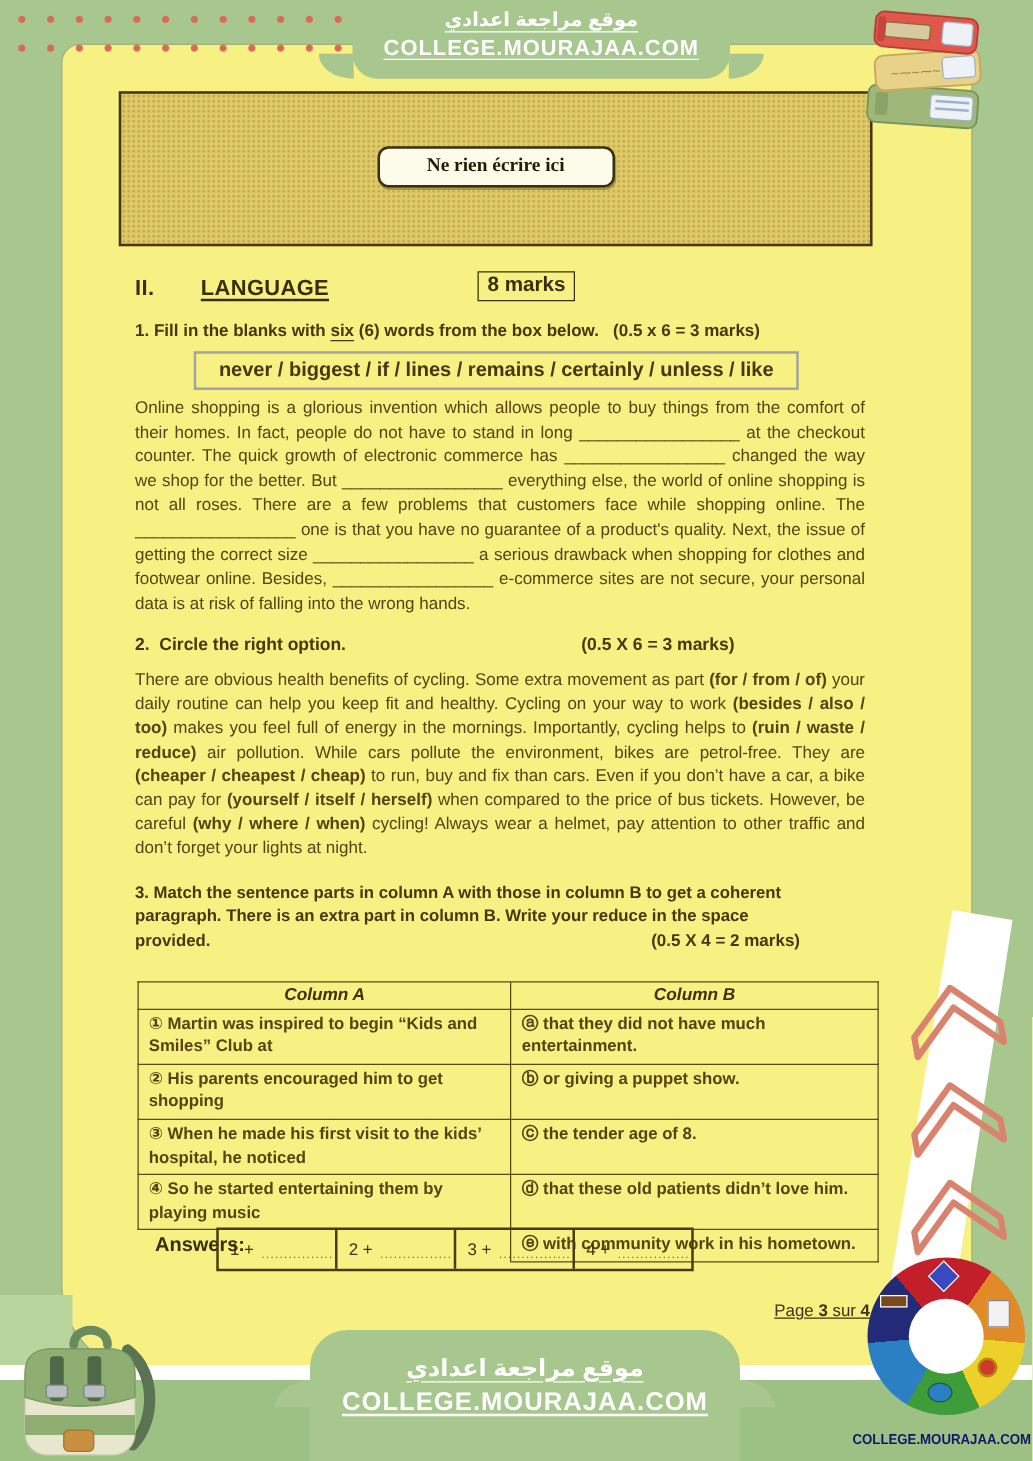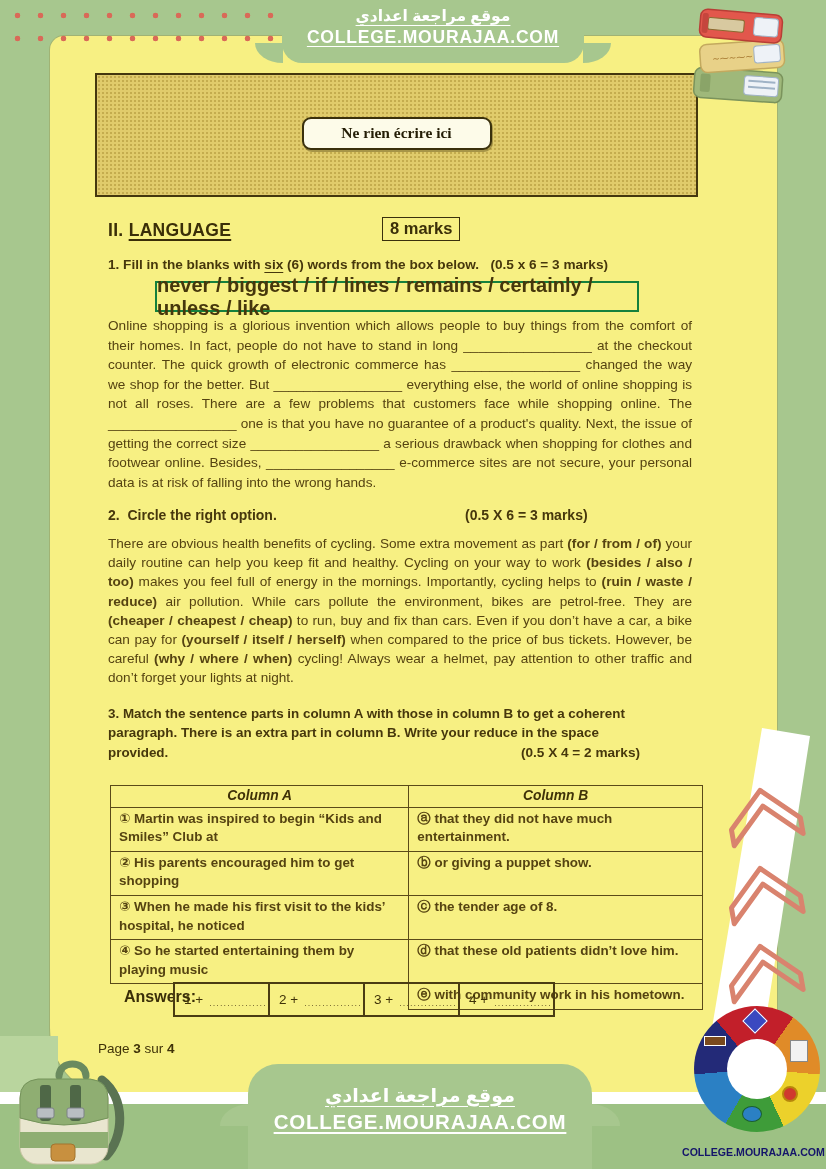--- a/index.html
+++ b/index.html
@@ -32,29 +32,29 @@
   .nowrite{position:absolute;left:45px;top:37px;width:599px;height:120px;background:#e0cb6b;
            border:2.5px solid #44370e;
            background-image:radial-gradient(#c4ac4e 1px,rgba(0,0,0,0) 1.3px);background-size:4px 4px;}
   .nowrite-inner{margin:42px auto 0;width:186px;background:#fdfbe9;border:2px solid #3a300c;border-radius:9px;
            text-align:center;padding:5px 0 6px;font-family:"Liberation Serif","DejaVu Serif",serif;
            font-weight:bold;font-size:15.5px;color:#241d06;box-shadow:1px 2px 0 rgba(60,48,10,.35);}
 
   
   .langrow{position:absolute;left:58px;top:184px;width:586px;}
   .langtitle{font-weight:bold;font-size:17.5px;color:#3a2e08;letter-spacing:.3px;}
-  .langtitle .u{text-decoration-thickness:2px;}
+  .langtitle .u{text-decoration-thickness:2px;margin-left:32px;}
   .marksbadge{position:absolute;left:274px;top:-3px;border:1.6px solid #3a300c;padding:1px 7px 2px;
            font-weight:bold;font-size:16.5px;color:#3a2e08;background:transparent;}
 
   .ex1line{position:absolute;left:58px;top:221px;width:586px;font-size:13.6px;color:#46370c;}
   .ex1line span{font-weight:bold;}
 
-  .wordbox{position:absolute;left:105px;top:245px;width:480px;height:27px;border:2px solid #15803d;
-           display:flex;align-items:center;justify-content:center;font-weight:bold;font-size:20px;color:#46370c;}
+  .wordbox{position:absolute;left:105px;top:245px;width:480px;height:27px;border:2px solid #a3a3a3;
+           display:flex;align-items:center;justify-content:center;font-weight:bold;font-size:16px;color:#46370c;}
 
   .para{position:absolute;left:58px;width:584px;font-size:13.6px;line-height:19.6px;
         text-align:justify;color:#554311;}
   .para1{top:280px;}
   .para2{top:498px;line-height:19.2px;}
 
   .ex2row{position:absolute;left:58px;top:471px;width:586px;font-weight:bold;font-size:14px;color:#46370c;}
   .ex2marks{position:absolute;left:357px;top:0;}
 
   .ex3{position:absolute;left:58px;top:668px;width:588px;font-size:13.4px;line-height:19.4px;color:#46370c;}
@@ -69,21 +69,21 @@
   .mtable td.cell-open{border-left:none;border-bottom:none;}
 
   
   .anslabel{position:absolute;left:74px;top:952px;font-weight:bold;font-size:16px;color:#3a2e08;}
   .anstable{position:absolute;left:123px;top:946px;width:378px;height:31px;border:2px solid #4a3c12;display:flex;}
   .anscell{flex:1;border-left:2px solid #4a3c12;display:flex;align-items:center;padding-left:9px;
            font-size:13.5px;color:#3f3208;}
   .anscell:first-child{border-left:none;}
   .leader{margin-left:6px;font-size:9px;letter-spacing:1.1px;color:#6b5c2a;align-self:flex-end;margin-bottom:7px;}
 
-  .pagenum{position:absolute;left:48px;top:1005px;width:584px;text-align:left;font-size:13.5px;color:#3f3208;}
+  .pagenum{position:absolute;left:62px;top:1005px;width:584px;text-align:right;font-size:13.5px;color:#3f3208;text-decoration:underline;}
 
   
   .band{position:absolute;left:684px;top:728px;z-index:3;}
   .chev{position:absolute;left:722px;z-index:4;transform:rotate(-10deg);}
 
   
   .wband{position:absolute;left:0;top:1092px;width:826px;height:14px;background:#ffffff;z-index:3;}
   .footer{position:absolute;left:0;top:1104px;width:826px;height:65px;background:#9dc184;z-index:4;}
   .patch{position:absolute;left:0;top:1036px;width:58px;height:80px;background:#b9d59e;z-index:3;}
   .ftab{position:absolute;left:248px;top:1064px;width:344px;height:105px;background:#a7c78e;

